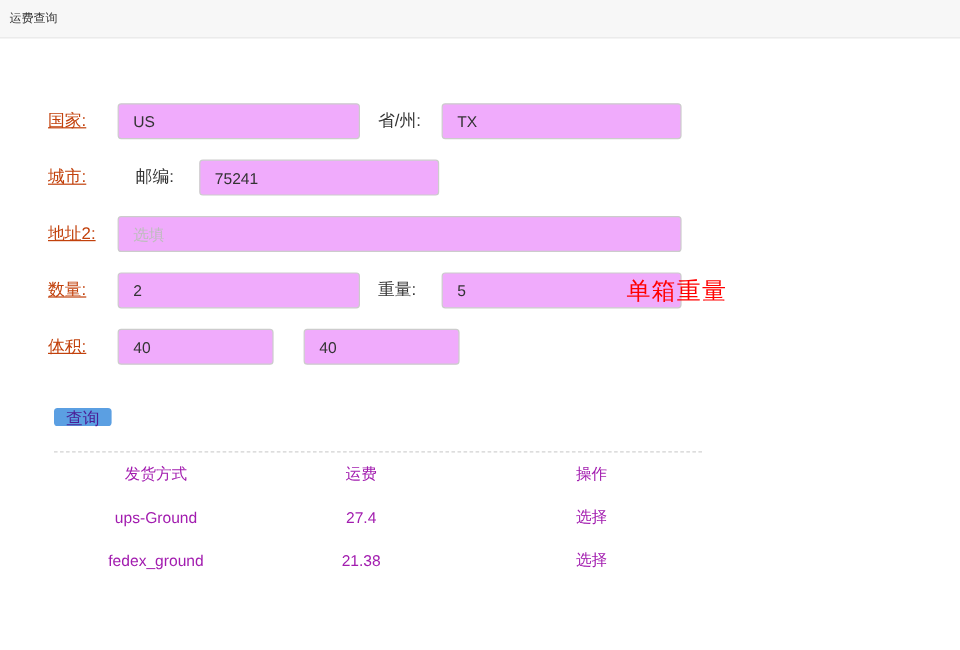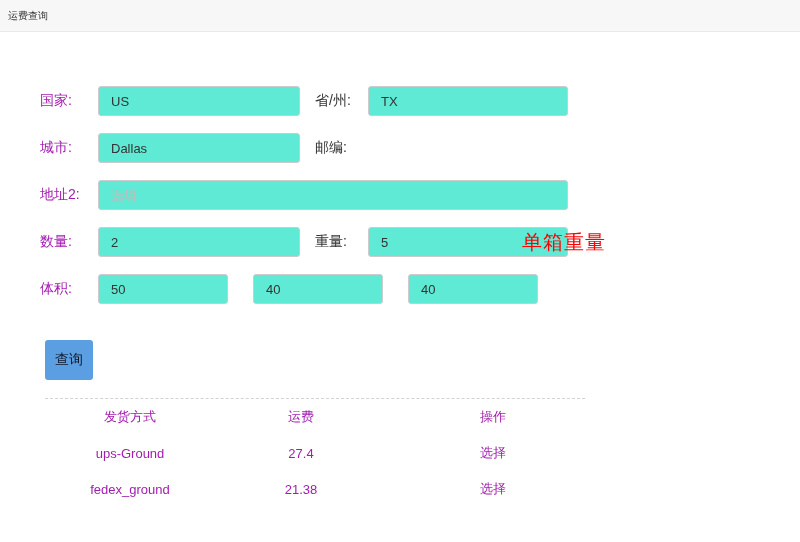--- a/index.html
+++ b/index.html
@@ -24,39 +24,40 @@
   .form-area { padding: 54px 0 0 40px; }
   .form-row {
     display: flex;
     align-items: center;
     height: 30px;
     margin-bottom: 17px;
     position: relative;
   }
   .lbl {
     font-size: 14px;
-    color: #a21caf;
+    color: #c2410c;
     flex: 0 0 58px;
     white-space: nowrap;
+    text-decoration: underline;
   }
   .lbl2 {
     font-size: 14px;
     color: #333;
     flex: 0 0 53px;
     margin-left: 15px;
     white-space: nowrap;
   }
   input.txt {
     height: 30px;
     border: 1px solid #ccc;
     border-radius: 3px;
     padding: 0 12px;
     font-size: 13px;
     color: #333;
-    background: #5eead4;
+    background: #f0abfc;
     outline: none;
     font-family: "Liberation Sans", "DejaVu Sans", sans-serif;
   }
   input.txt::placeholder { color: #bdbdbd; }
   .w-half  { width: 202px; }
   .w-half2 { width: 200px; }
   .w-wide  { width: 470px; }
   .w-vol   { width: 130px; margin-right: 25px; }
   .autofill { background: #e8f0fe; }
   .weight-hint {
@@ -67,23 +68,23 @@
     color: #ff0000;
     white-space: nowrap;
     letter-spacing: 1px;
   }
   
   .btn-row { margin: 36px 0 0 5px; }
   .btn-primary {
     background: #5b9fe2;
     border: none;
     border-radius: 3px;
-    color: #0f172a;
+    color: #4c1d95;
     font-size: 14px;
-    height: 40px;
+    height: 15px;
     padding: 0 10px;
     cursor: pointer;
     font-family: "Liberation Sans", "DejaVu Sans", sans-serif;
   }
   
   .dashed-divider {
     margin: 18px 0 0 45px;
     width: 540px;
     border-top: 1px dashed #d2d2d2;
     height: 0;
@@ -119,41 +120,40 @@
 
   <div class="form-row">
     <span class="lbl">国家:</span>
     <input class="txt w-half" type="text" value="US" style="">
     <span class="lbl2">省/州:</span>
     <input class="txt w-half2" type="text" value="TX" style="">
   </div>
 
   <div class="form-row">
     <span class="lbl">城市:</span>
-    <input class="txt w-half autofill" type="text" value="Dallas" style="">
     <span class="lbl2">邮编:</span>
+    <input class="txt w-half2 autofill" type="text" value="75241" style="">
   </div>
 
 
   <div class="form-row">
     <span class="lbl">地址2:</span>
     <input class="txt w-wide" type="text" placeholder="选填" style="">
   </div>
 
   <div class="form-row">
     <span class="lbl">数量:</span>
     <input class="txt w-half" type="text" value="2" style="">
     <span class="lbl2">重量:</span>
     <input class="txt w-half2" type="text" value="5" style="">
     <span class="weight-hint">单箱重量</span>
   </div>
 
   <div class="form-row">
     <span class="lbl">体积:</span>
-    <input class="txt w-vol" type="text" value="50" style="">
     <input class="txt w-vol" type="text" value="40" style="">
     <input class="txt w-vol" type="text" value="40" style="">
   </div>
 
   <div class="btn-row">
     <button class="btn-primary">查询</button>
   </div>
 </div>
 
 <div class="dashed-divider"></div>

